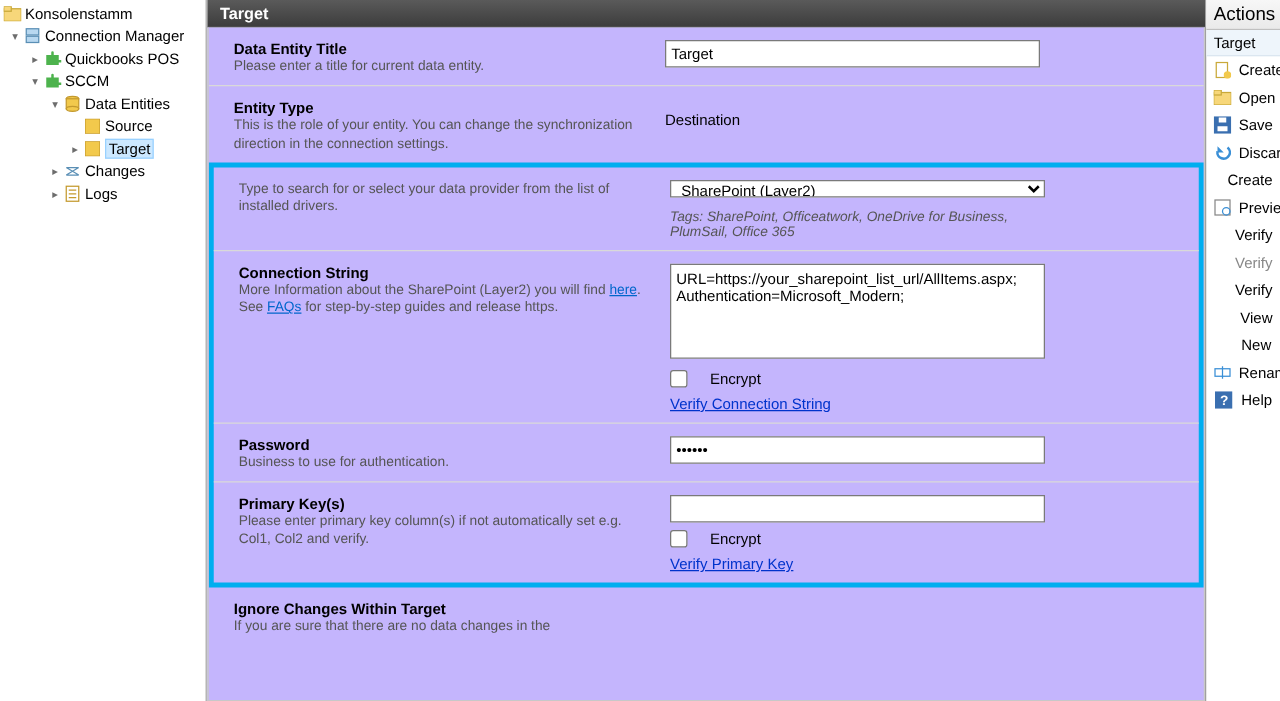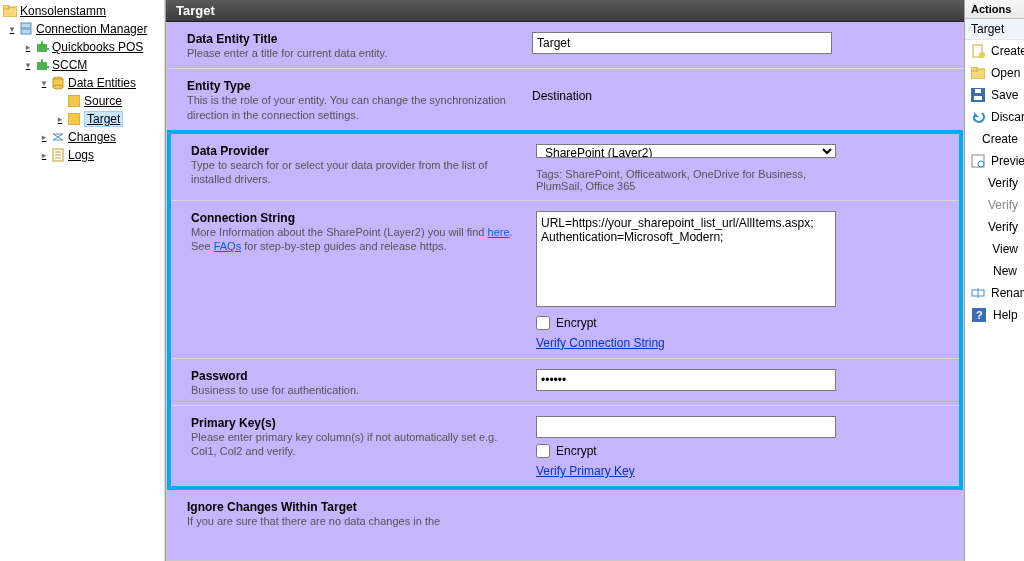--- a/index.html
+++ b/index.html
@@ -20,21 +20,20 @@
     padding-top: 2px;
     border-right: 1px solid #d9d9d9;
     overflow: hidden;
   }
   .tree-item {
     display: flex;
     align-items: center;
     height: 18px;
     cursor: default;
     white-space: nowrap;
-    text-decoration: underline;
   }
   .expander {
     width: 12px;
     height: 12px;
     display: inline-flex;
     align-items: center;
     justify-content: center;
     font-size: 9px;
     color: #6d6d6d;
     cursor: pointer;
@@ -97,42 +96,42 @@
   }
   .text-input, .select, .textarea {
     width: 300px;
     border: 1px solid #7a7a7a;
     font-family: inherit;
     font-size: 12px;
     background: #fff;
   }
   .text-input { height: 22px; padding: 0 4px; }
   .select { height: 14px; padding: 0 4px; }
-  .textarea { height: 96px; padding: 4px; resize: none; overflow-y: scroll; }
-  .tags-text { color: #555; font-size: 11px; margin-top: 8px; max-width: 300px; }
-  .chk-row { display: flex; gap: 6px; margin-top: 6px; }
+  .textarea { height: 76px; padding: 4px; resize: none; overflow-y: scroll; }
+  .tags-text { color: #555; font-size: 11px; margin-top: 8px; max-width: 300px; font-style: italic; }
+  .chk-row { display: flex; gap: 18px; margin-top: 6px; }
   .chk-row input { width: 14px; height: 14px; }
   .link { color: #0033cc; text-decoration: underline; cursor: pointer; display: inline-block; margin-top: 6px; }
   .highlight-box {
     border: 4px solid #00aeef;
   }
   
   .actions-panel {
     width: 60px;
     min-width: 60px;
     border-left: 1px solid #a0a0a0;
     background: #fff;
     overflow: hidden;
   }
   .actions-header {
     background: linear-gradient(#f7f7f7,#eaeaea);
     border-bottom: 1px solid #c0c0c0;
-    font-weight: bold;
+    font-weight: normal;
     padding: 3px 6px;
-    font-size: 11px;
+    font-size: 15px;
   }
   .actions-sub {
     background: #eef5fb;
     padding: 3px 6px;
     font-size: 12px;
     border-bottom: 1px solid #dbe6f0;
   }
   .action-item {
     display: flex;
     align-items: center;
@@ -259,21 +258,20 @@
       </div>
       <div class="section-right" style="padding-top:10px">
         <span>Destination</span>
       </div>
     </div>
 
     <div class="highlight-box">
 
       <div class="form-section" style="border-top:none">
         <div class="section-left">
-          <div class="section-title">Data Provider</div>
           <div class="section-desc">Type to search for or select your data provider from the list of installed drivers.</div>
         </div>
         <div class="section-right">
           <select class="select">
             <option>SharePoint (Layer2)</option>
           </select>
           <div class="tags-text">Tags: SharePoint, Officeatwork, OneDrive for Business, PlumSail, Office 365</div>
         </div>
       </div>
 

